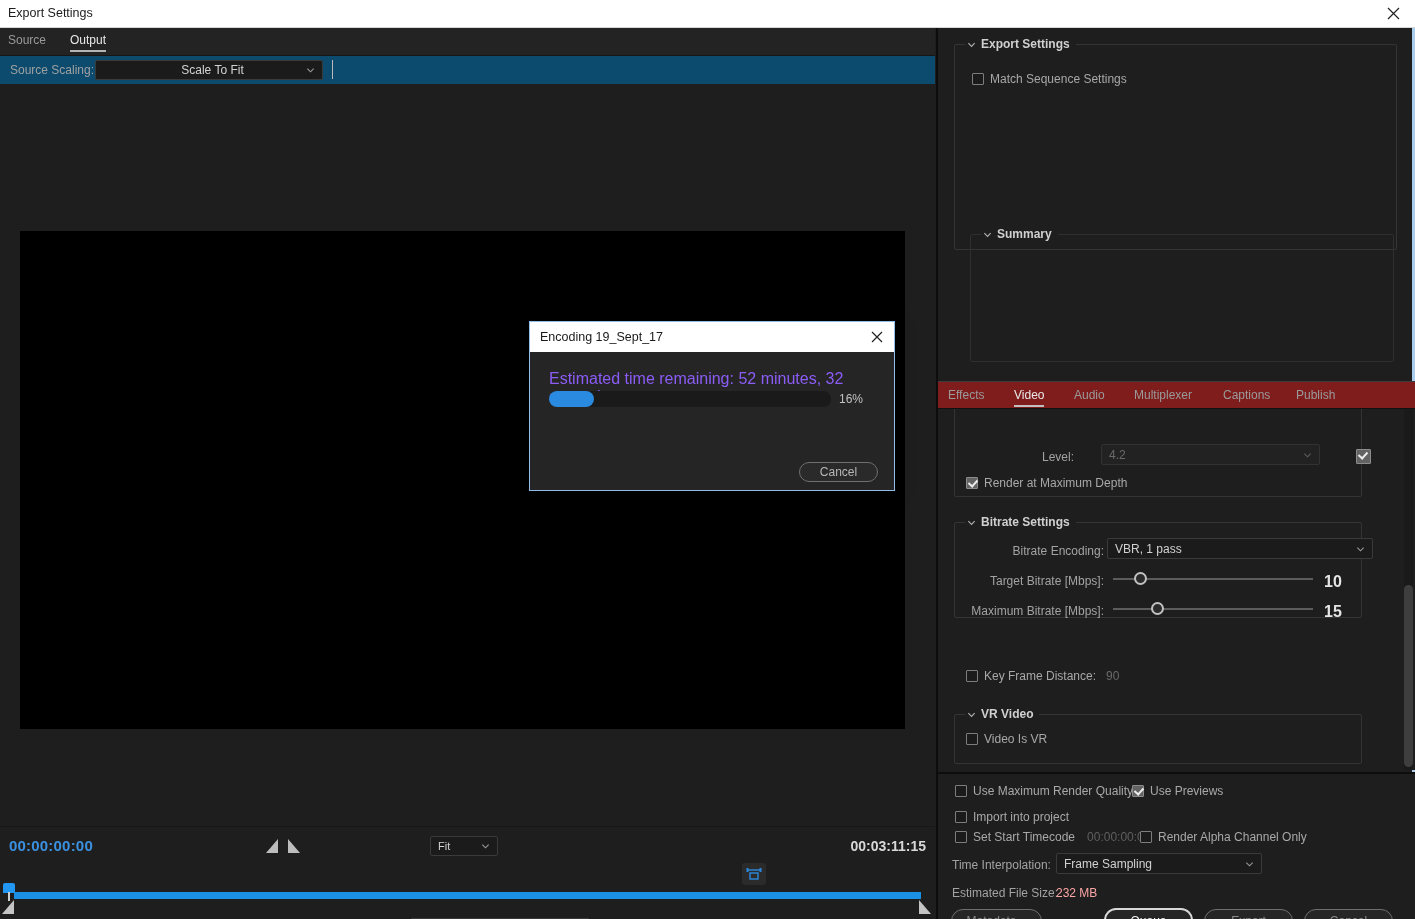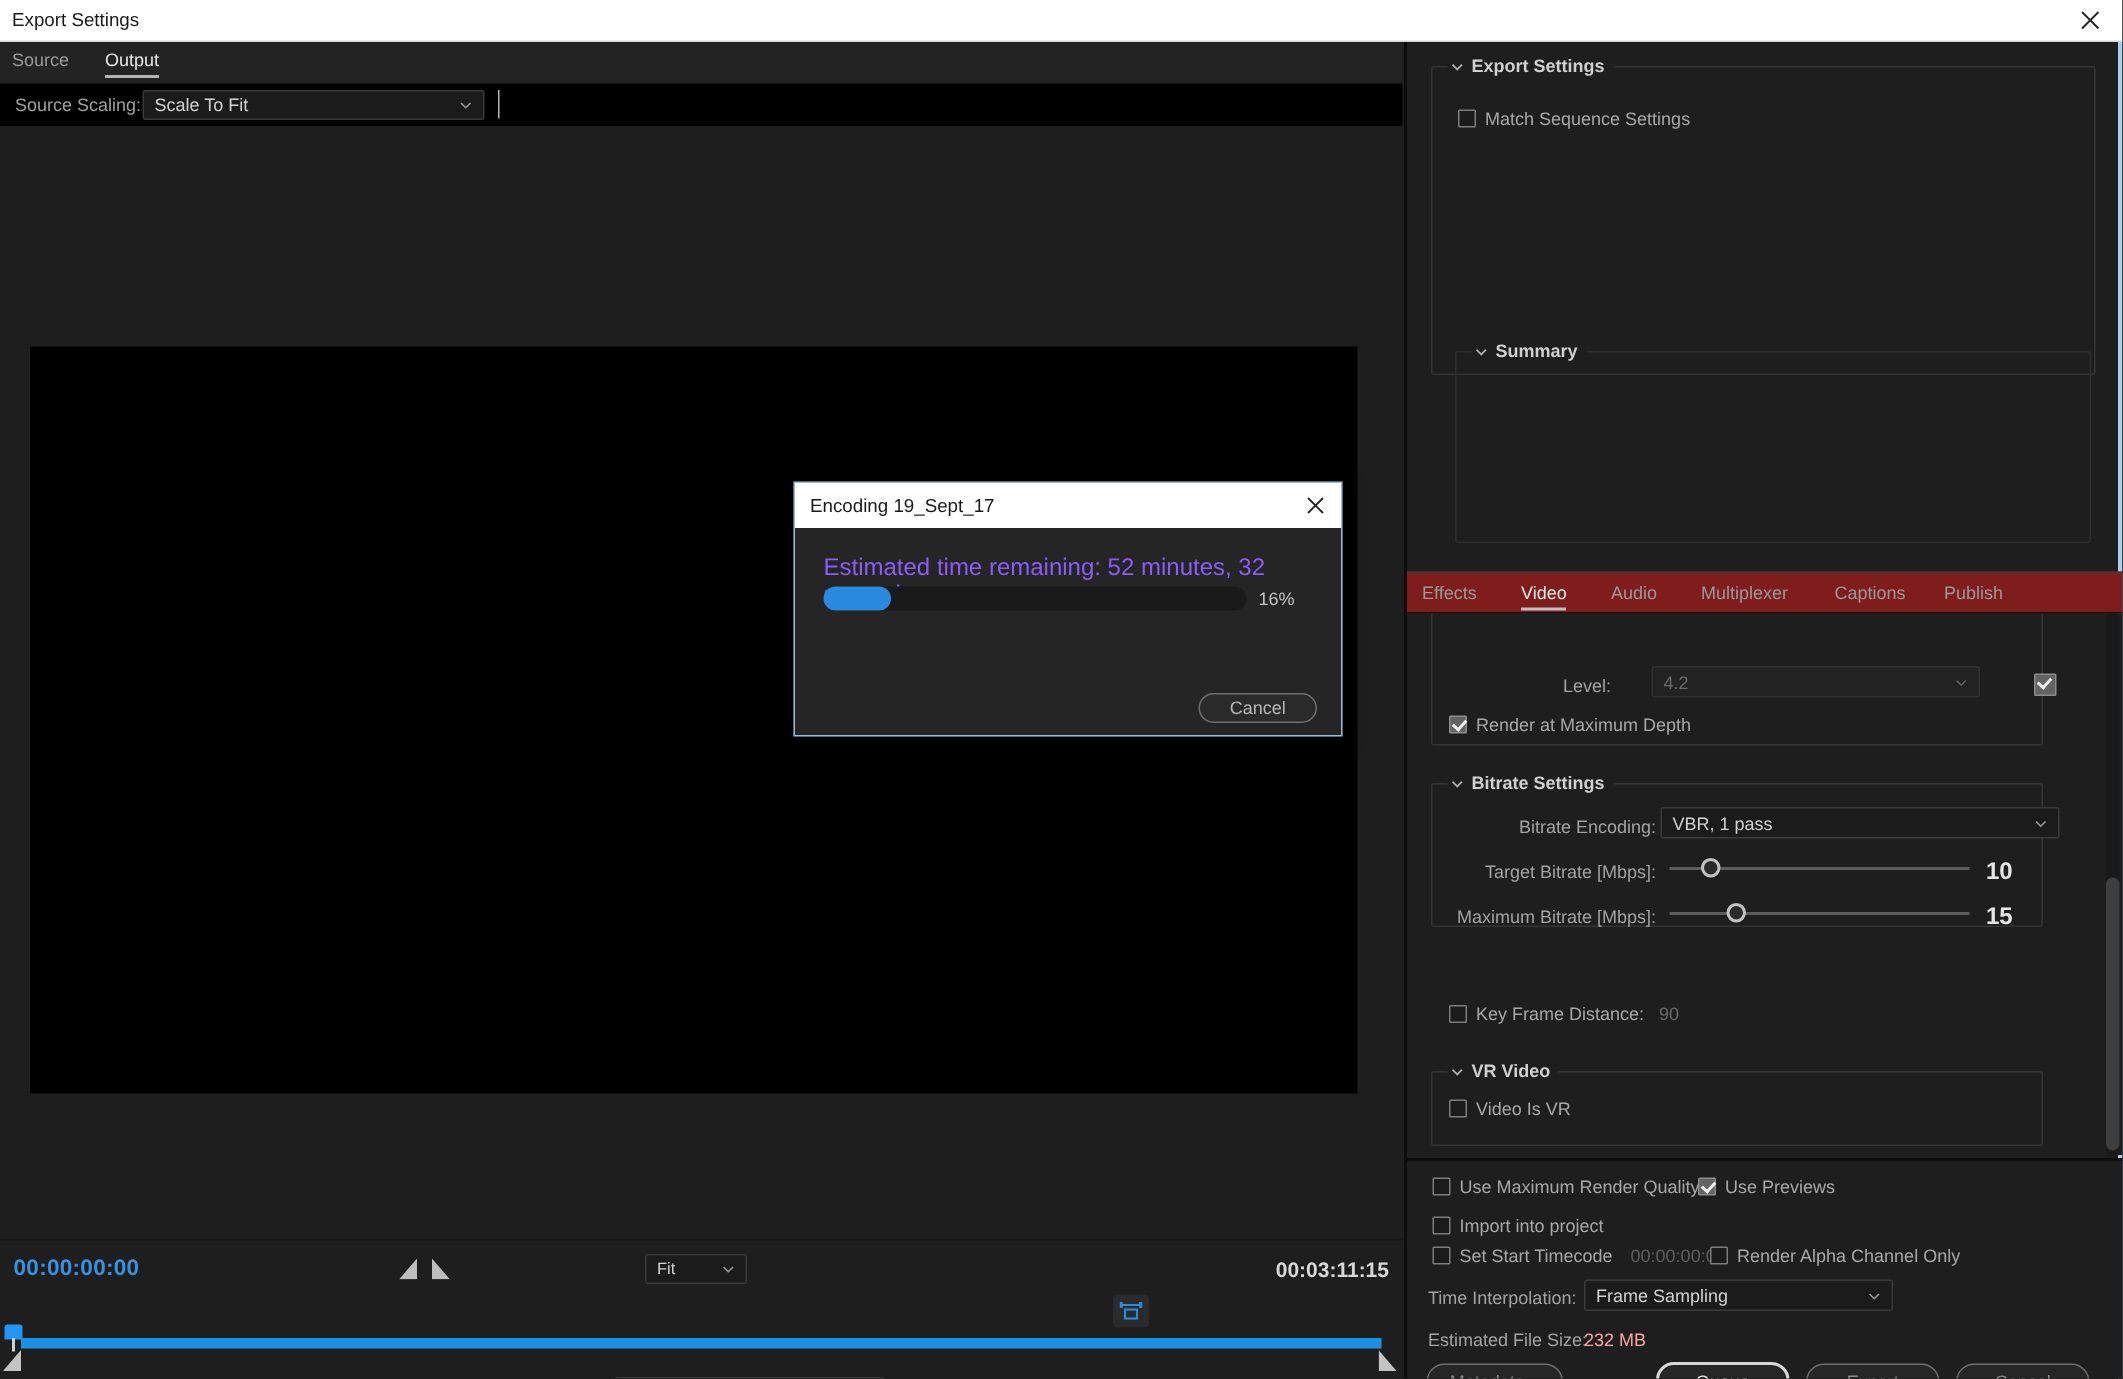--- a/index.html
+++ b/index.html
@@ -47,21 +47,21 @@
     position: absolute; top: 5px;
     font-size: 12px; color: #9a9a9a; cursor: pointer;
     padding-bottom: 3px;
   }
   .ltab.active { color: #e8e8e8; border-bottom: 2px solid #b4b4b4; }
   .ltab-source { left: 8px; }
   .ltab-output { left: 70px; }
 
   .scaling-row {
     position: absolute; left: 0; top: 28px; width: 935px; height: 28px;
-    background: #000000;
+    background: #0c4a6e;
   }
   .scaling-label {
     position: absolute; left: 10px; top: 7px;
     font-size: 12px; color: #a0a0a0;
   }
   .dropdown {
     position: relative;
     background: #1b1b1b;
     border: 1px solid #3a3a3a;
     border-radius: 2px;
@@ -71,21 +71,21 @@
     padding-left: 7px;
     cursor: pointer;
   }
   .dropdown .chev {
     position: absolute; right: 7px; top: 50%;
     transform: translateY(-50%);
     width: 9px; height: 9px;
   }
   .dropdown.disabled { color: #6a6a6a; }
   #source-scaling-dd {
-    position: absolute; left: 95px; top: 4px; width: 228px; height: 20px;
+    position: absolute; left: 95px; top: 4px; width: 228px; height: 20px; justify-content: center;
   }
   .text-caret {
     position: absolute; left: 332px; top: 4px;
     width: 1px; height: 19px; background: #b9b9b9;
   }
 
   
   .preview-area {
     position: absolute; left: 0; top: 56px; width: 935px; height: 770px;
     background: #1e1e1e;

